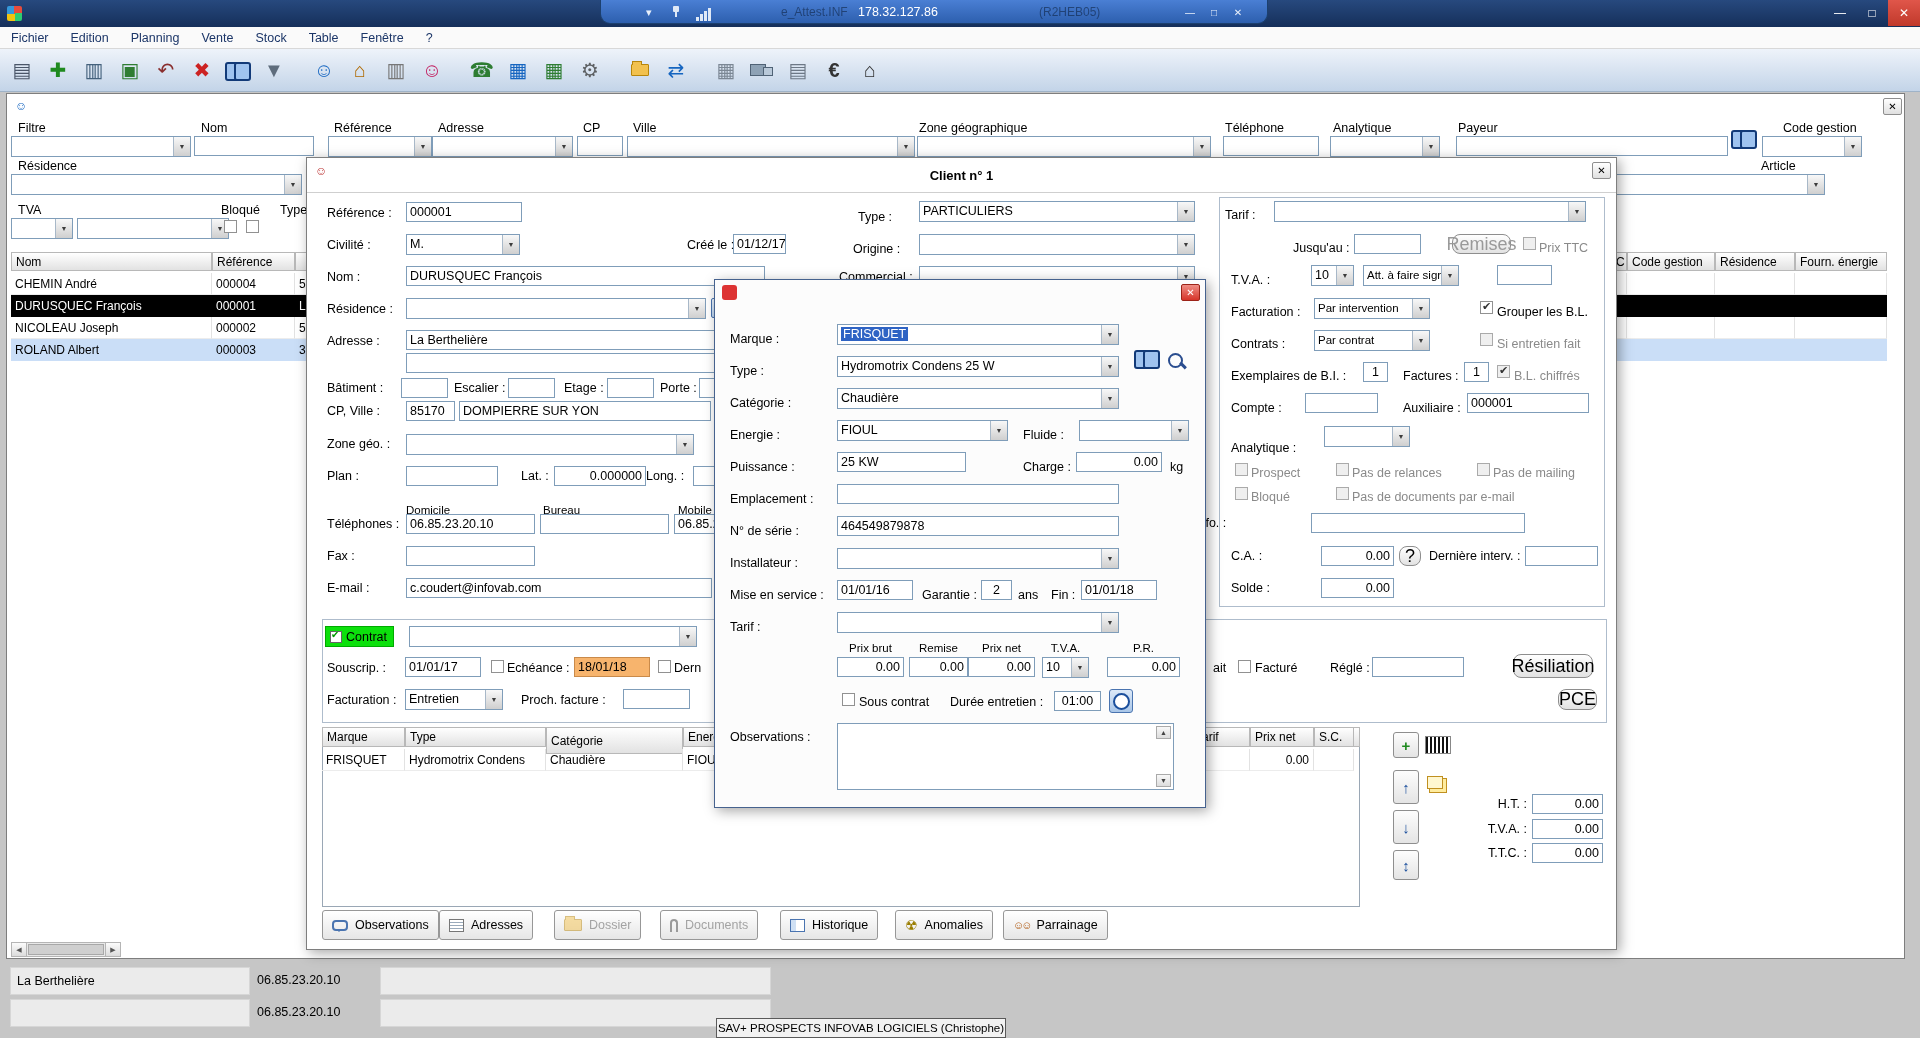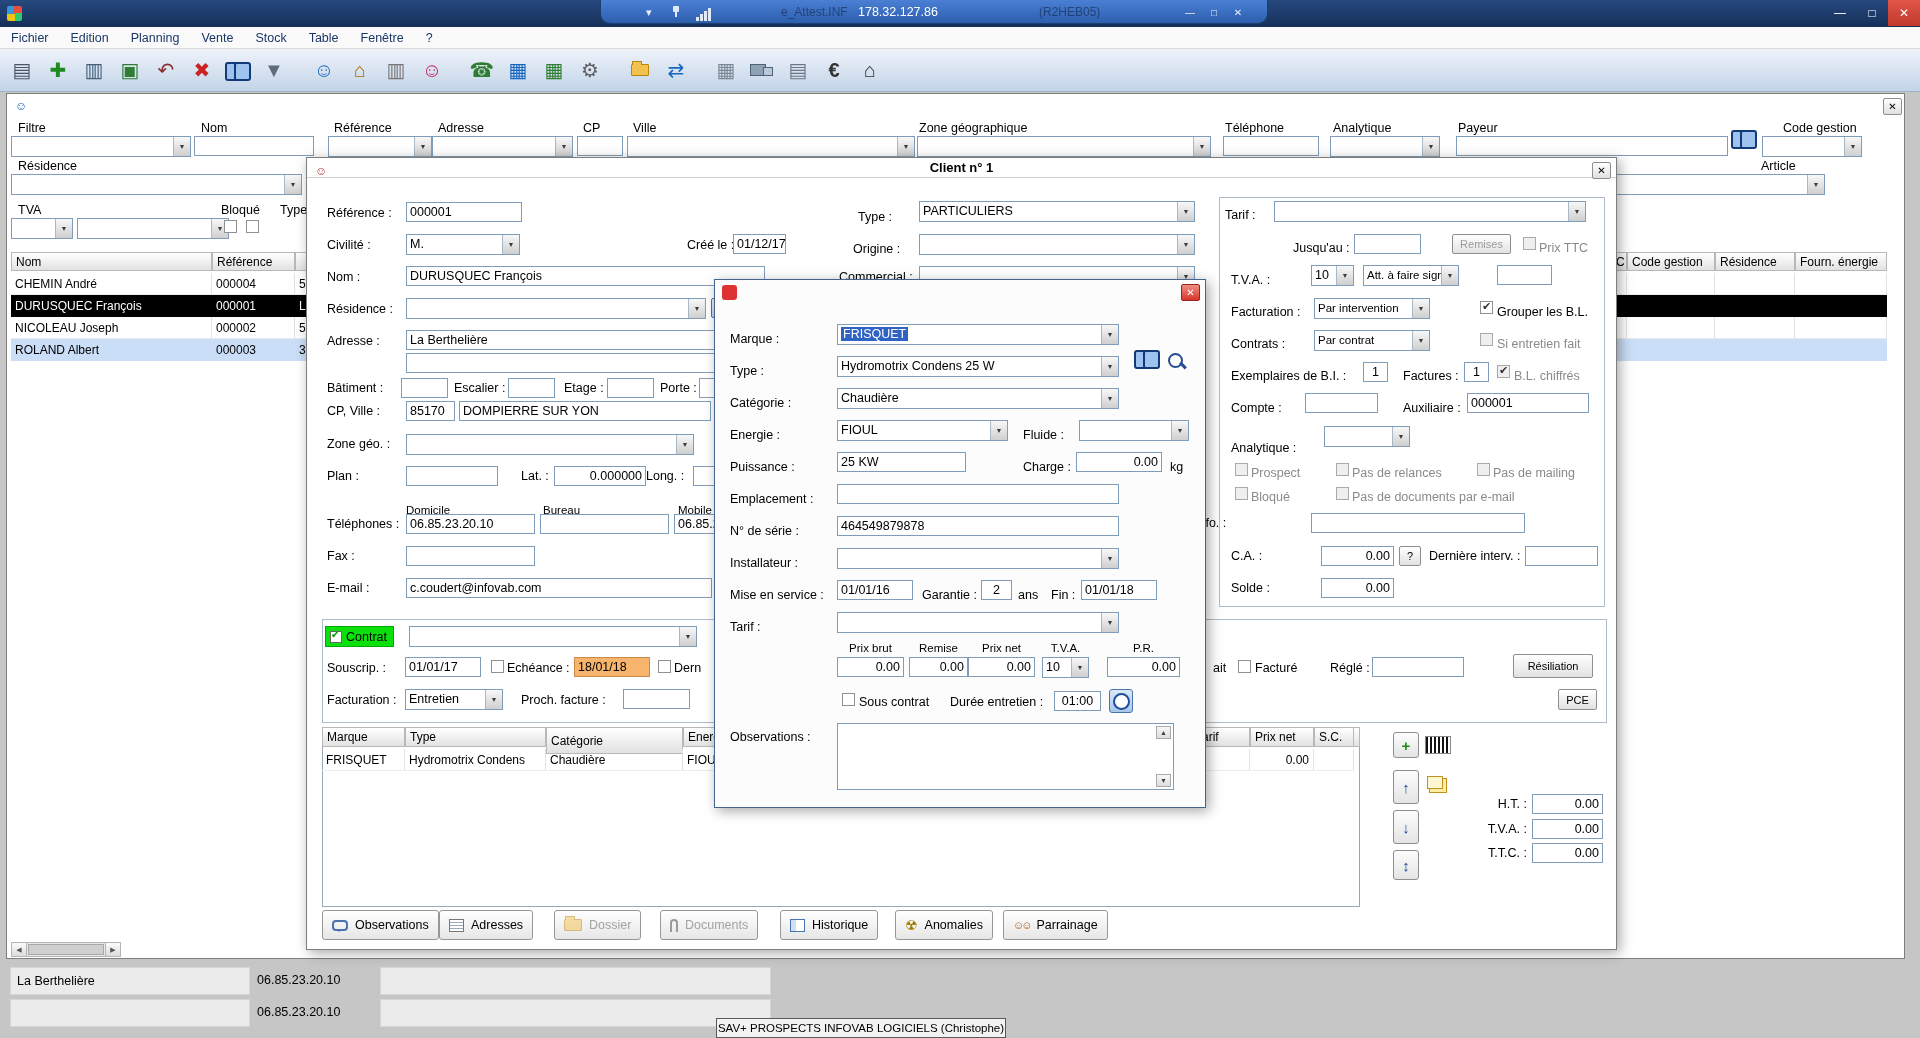--- a/index.html
+++ b/index.html
@@ -51,26 +51,26 @@
 .C .cv{flex:1;font-size:12.5px;line-height:17px;padding:1px 3px 0;white-space:nowrap;overflow:hidden}
 .C.sm .cv{font-size:11.5px}
 .C .cb{width:17px;align-self:stretch;background:linear-gradient(#f8f8f8,#cfcfcf);
        border-left:1px solid #a8b8c8;display:flex;align-items:center;justify-content:center}
 .C .cb::before{content:"▼";font-size:7px;color:#3c3c3c}
 .sel{background:#2e63c4;color:#fff;padding:0 2px}
 .K{position:absolute;width:13px;height:13px;background:#fff;border:1px solid #919191}
 .K.on::before{content:"✔";position:absolute;left:1px;top:-2px;font-size:11px;color:#333}
 .K.dis{background:#efefef;border-color:#aaa}
 .B{position:absolute;background:linear-gradient(#ffffff,#e2e2e2);border:1px solid #8e8e8e;
-   border-radius:2px;font-size:11px;display:flex;align-items:center;justify-content:center}
+   border-radius:8px;font-size:18px;display:flex;align-items:center;justify-content:center}
 .B.dis{color:#9a9a9a}
 .gbox{position:absolute;border:1px solid #aebccc}
 
 .win{position:absolute;background:#fff;border:1px solid #7e7e7e;box-shadow:3px 3px 12px rgba(0,0,0,.35)}
-.wtitle{position:absolute;left:0;top:0;right:0;height:20px;background:#fff;border-bottom:1px solid #cfcfcf;
+.wtitle{position:absolute;left:0;top:0;right:0;height:35px;background:#fff;border-bottom:1px solid #cfcfcf;
         display:flex;align-items:center;justify-content:center;font-size:13px;font-weight:bold}
 .wtitle.dlg{background:linear-gradient(#f7fafd,#ccd9eb);border-bottom:1px solid #9fb0c6}
 .wclose{position:absolute;width:19px;height:17px;border:1px solid #8e8e8e;border-radius:2px;
         background:linear-gradient(#fff,#e0e0e0);display:flex;align-items:center;justify-content:center;font-size:10px}
 .wclose.red{background:linear-gradient(#ef8d84,#d6352a);border-color:#9c2318;color:#fff}
 
 .thbar{position:absolute;background:linear-gradient(#ffffff,#e2e2e2);border:1px solid #b8b8b8}
 .th{position:absolute;height:19px;background:linear-gradient(#ffffff,#e2e2e2);border:1px solid #b8b8b8;
     font-size:12px;display:flex;align-items:center;padding:0 4px;white-space:nowrap;overflow:hidden}
 .td{position:absolute;height:22px;font-size:12px;padding:4px 4px 0;white-space:nowrap;overflow:hidden}

